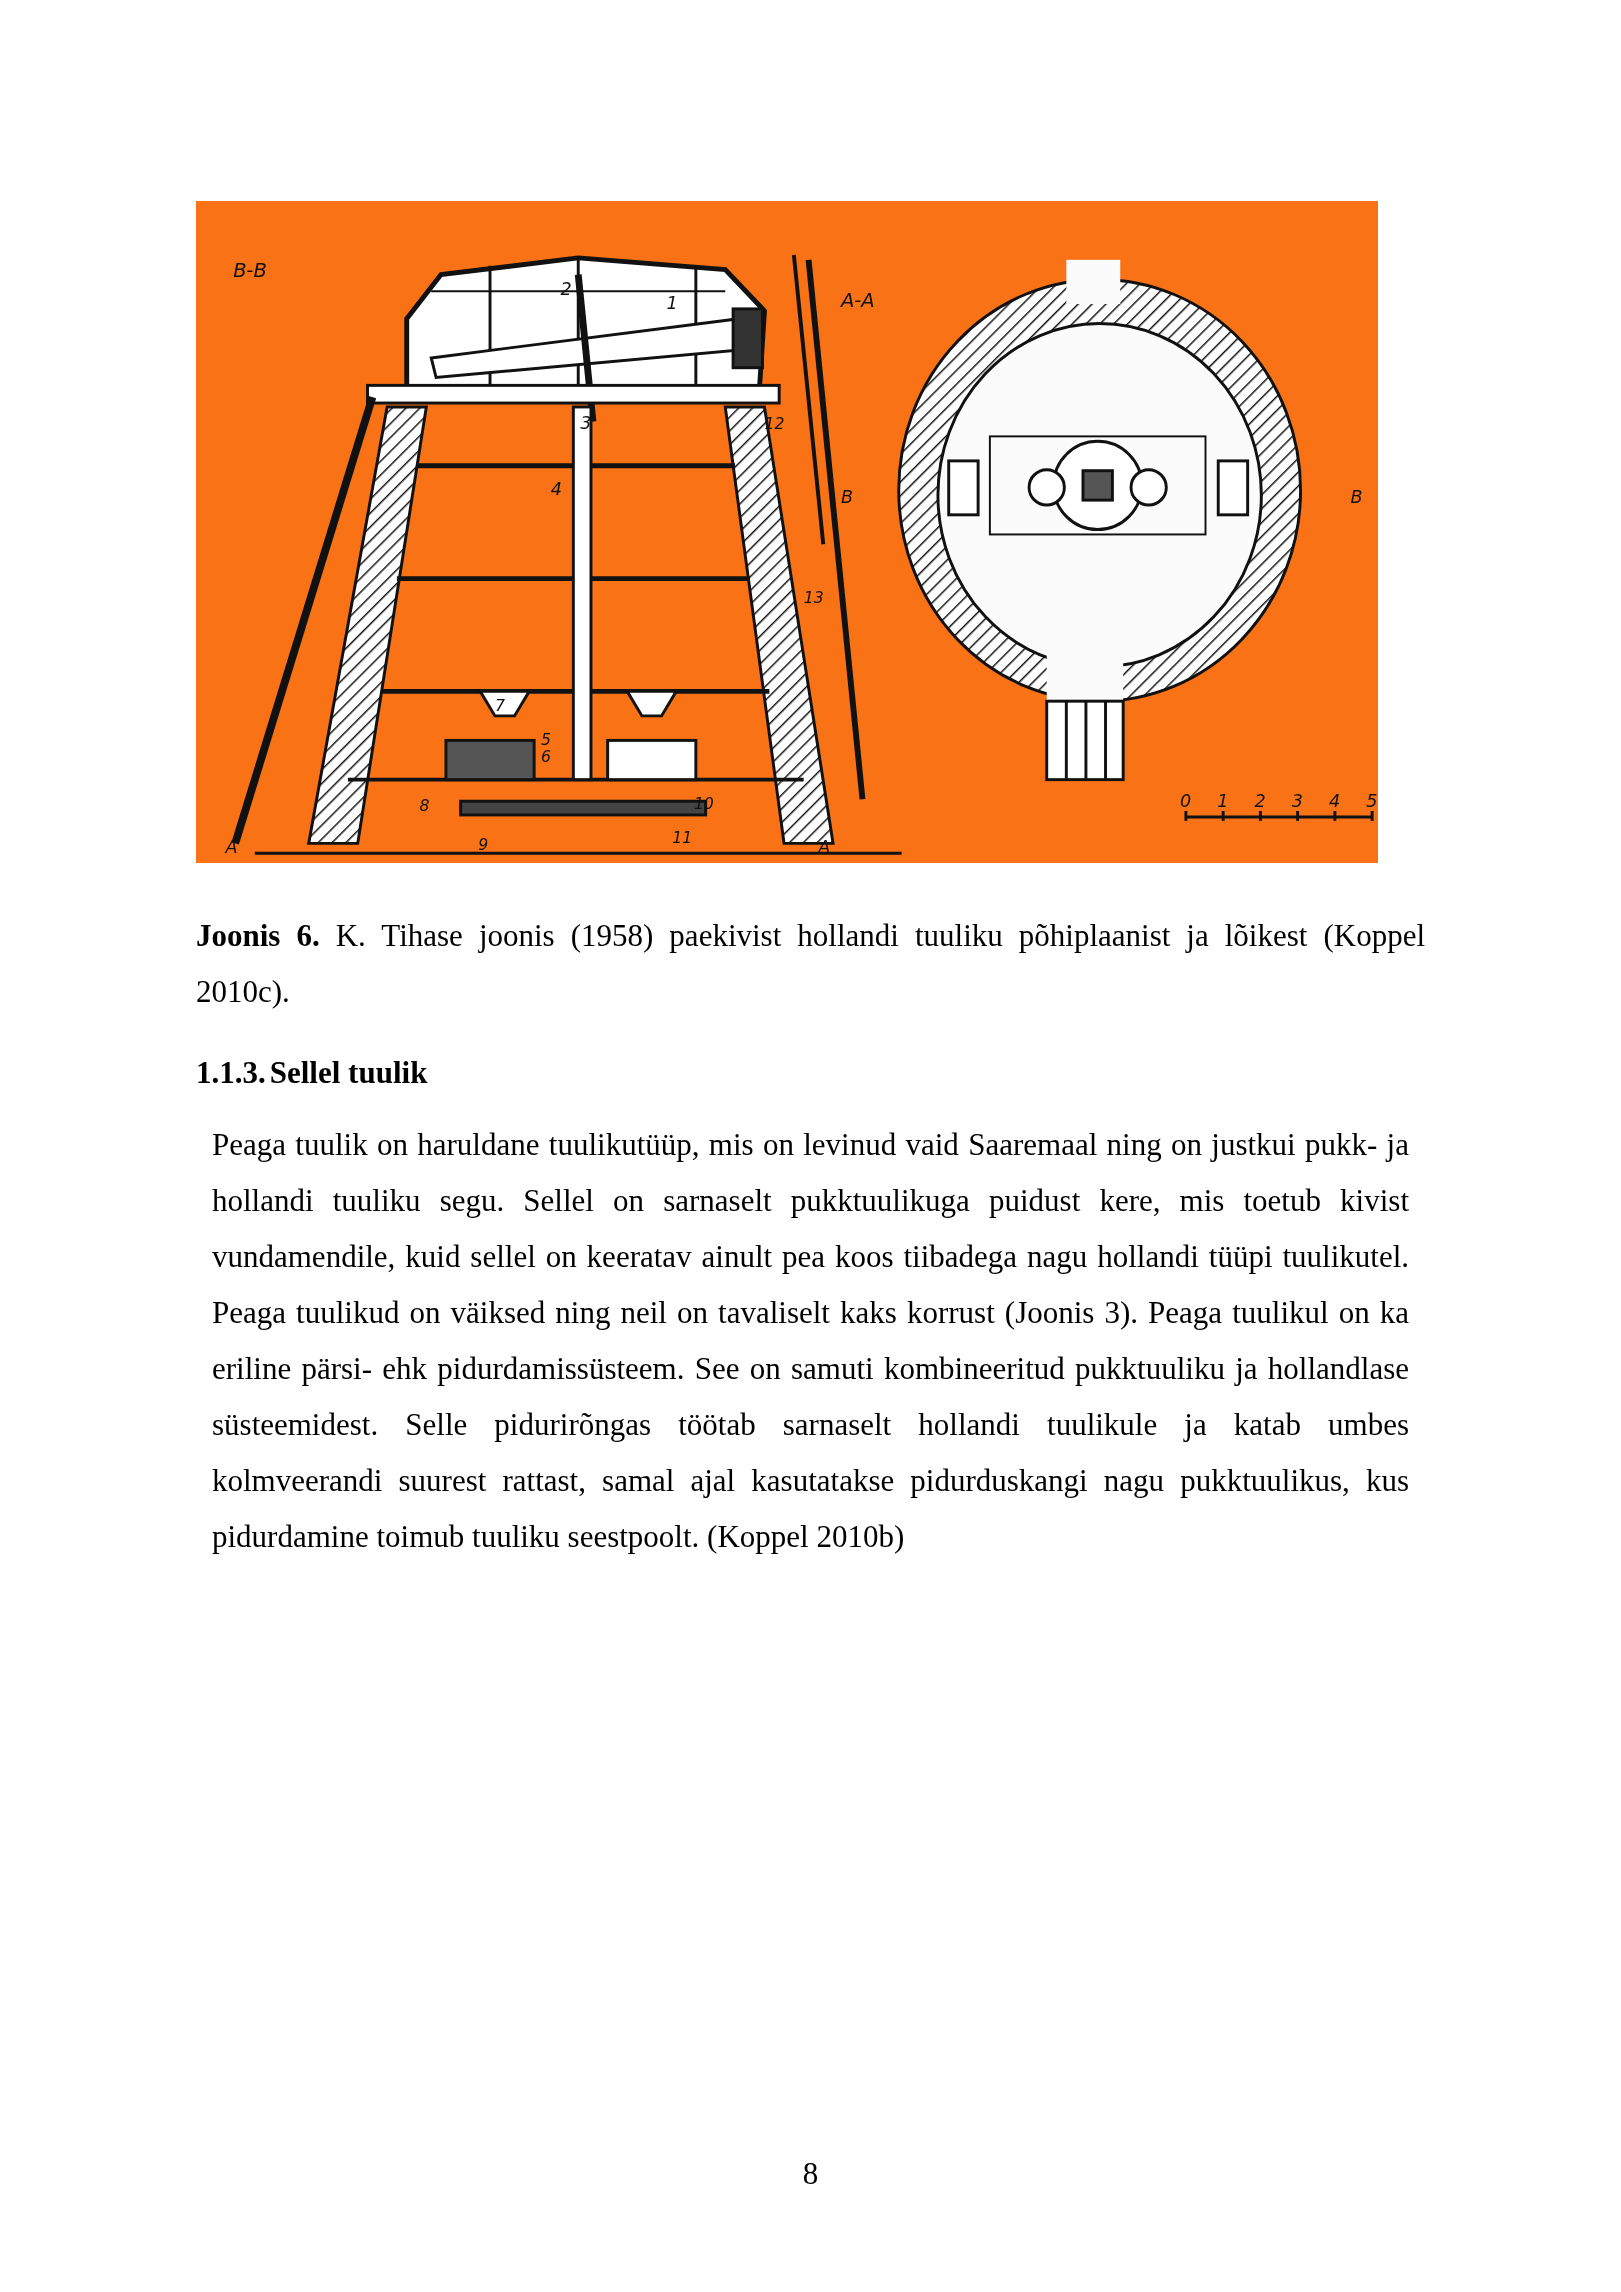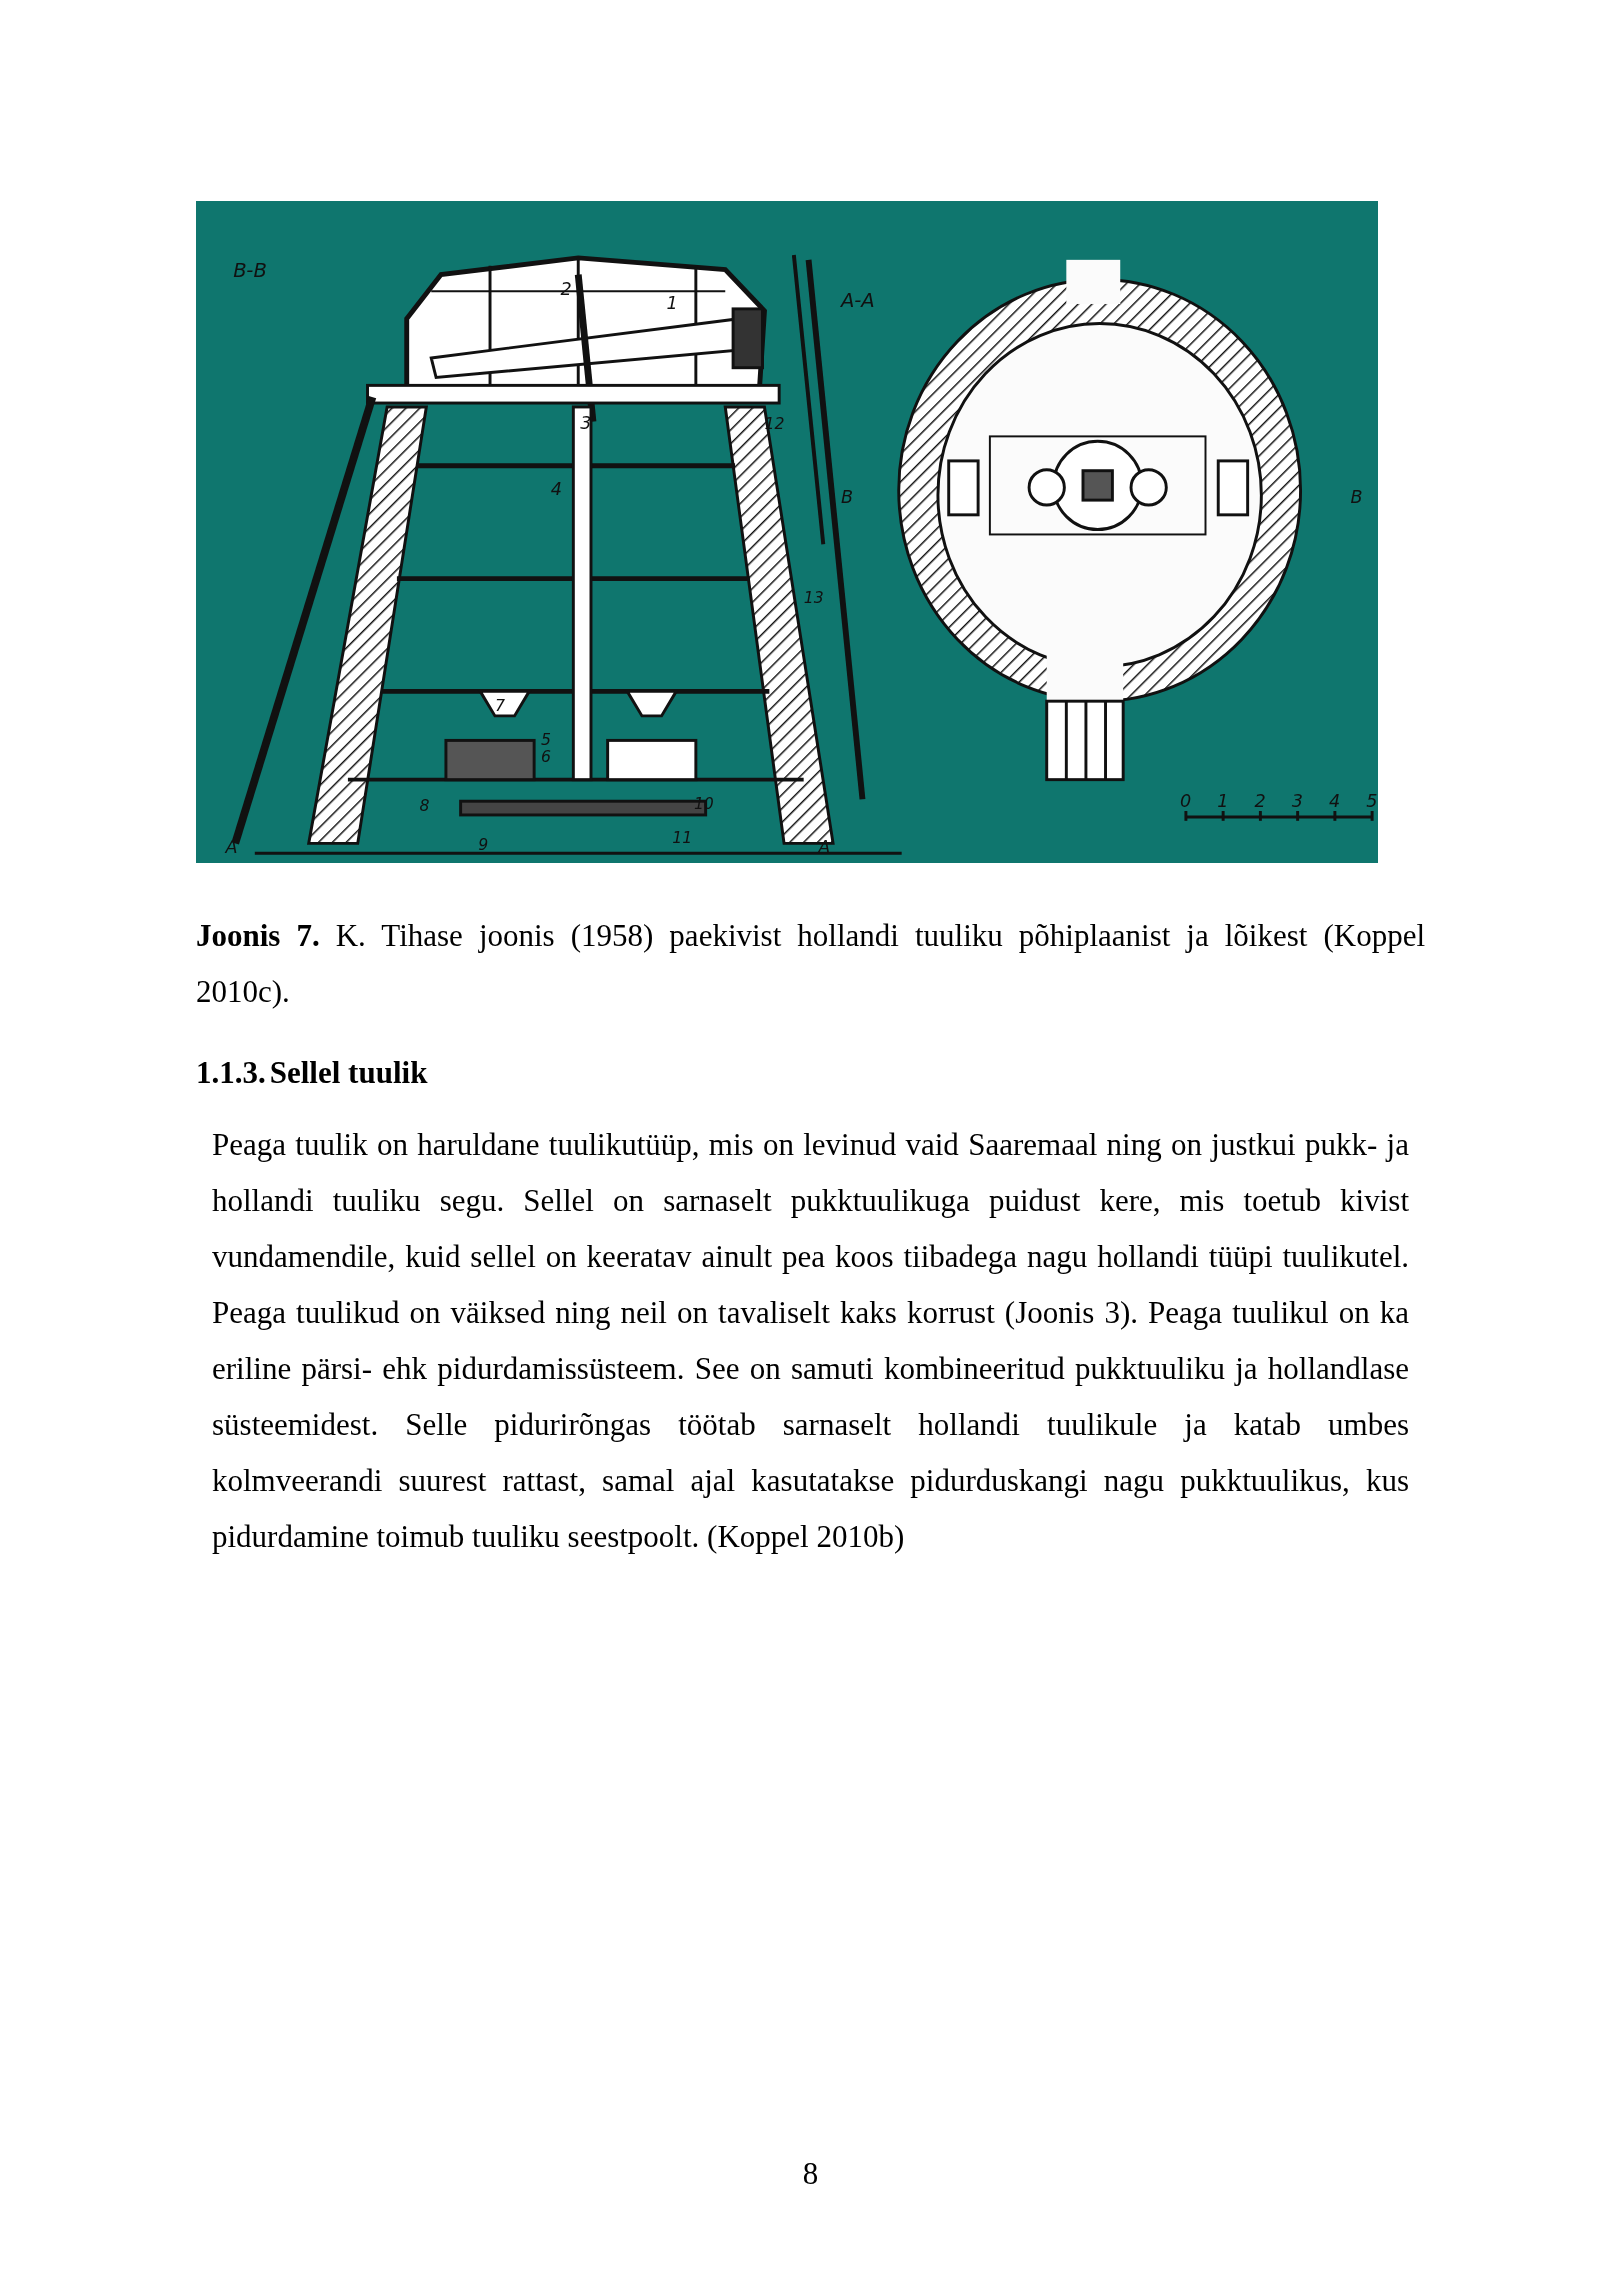--- a/index.html
+++ b/index.html
@@ -1,19 +1,19 @@
 <!DOCTYPE html>
 <html><head>
 <meta charset="utf-8">
 <style>
   html, body { margin: 0; padding: 0; background: #ffffff; }
   body { width: 1621px; height: 2293px; position: relative; overflow: hidden;
          font-family: "Liberation Serif", "DejaVu Serif", serif; color: #000; }
   .figure { position: absolute; left: 196px; top: 201px; width: 1182px; height: 662px;
-            background: #0f766e; }
+            background: #f97316; }
   .figure svg { width: 100%; height: 100%; display: block; }
   .text-block { position: absolute; left: 196px; width: 1229px; font-size: 31px; line-height: 56px; }
   .caption { top: 908px; text-align: justify; }
   .caption b { font-weight: bold; }
   .heading { top: 1045px; font-weight: bold; }
   .heading .num { margin-right: 4px; }
   .body-para { top: 1101px; text-align: justify; }
   .body-para p { margin: 16px; }
   .page-number { position: absolute; left: 0; width: 1621px; top: 2156px; text-align: center;
                  font-size: 31px; }
@@ -122,21 +122,21 @@
     <text x="1042" y="618" font-size="18">1</text>
     <text x="1080" y="618" font-size="18">2</text>
     <text x="1118" y="618" font-size="18">3</text>
     <text x="1156" y="618" font-size="18">4</text>
     <text x="1194" y="618" font-size="18">5</text>
     <text x="1212" y="618" font-size="14">м</text>
   </svg>
 </div>
 
 <div class="text-block caption">
-  <b>Joonis 7.</b><span> K. Tihase joonis (1958) paekivist hollandi tuuliku põhiplaanist ja lõikest (Koppel 2010c).</span>
+  <b>Joonis 6.</b><span> K. Tihase joonis (1958) paekivist hollandi tuuliku põhiplaanist ja lõikest (Koppel 2010c).</span>
 </div>
 
 <div class="text-block heading">
   <span class="num">1.1.3.</span><span>Sellel tuulik</span>
 </div>
 
 <div class="text-block body-para">
   <p>Peaga tuulik on haruldane tuulikutüüp, mis on levinud vaid Saaremaal ning on justkui pukk- ja hollandi tuuliku segu.  Sellel on sarnaselt pukktuulikuga puidust kere, mis toetub kivist vundamendile, kuid sellel on keeratav ainult pea koos tiibadega nagu hollandi tüüpi tuulikutel. Peaga tuulikud on väiksed ning neil on tavaliselt kaks korrust (Joonis 3). Peaga tuulikul on ka eriline pärsi- ehk pidurdamissüsteem. See on samuti kombineeritud pukktuuliku ja hollandlase süsteemidest. Selle pidurirõngas töötab sarnaselt hollandi tuulikule ja katab umbes kolmveerandi suurest rattast, samal ajal kasutatakse pidurduskangi nagu pukktuulikus, kus pidurdamine toimub tuuliku seestpoolt. (Koppel 2010b)</p>
 </div>
 

